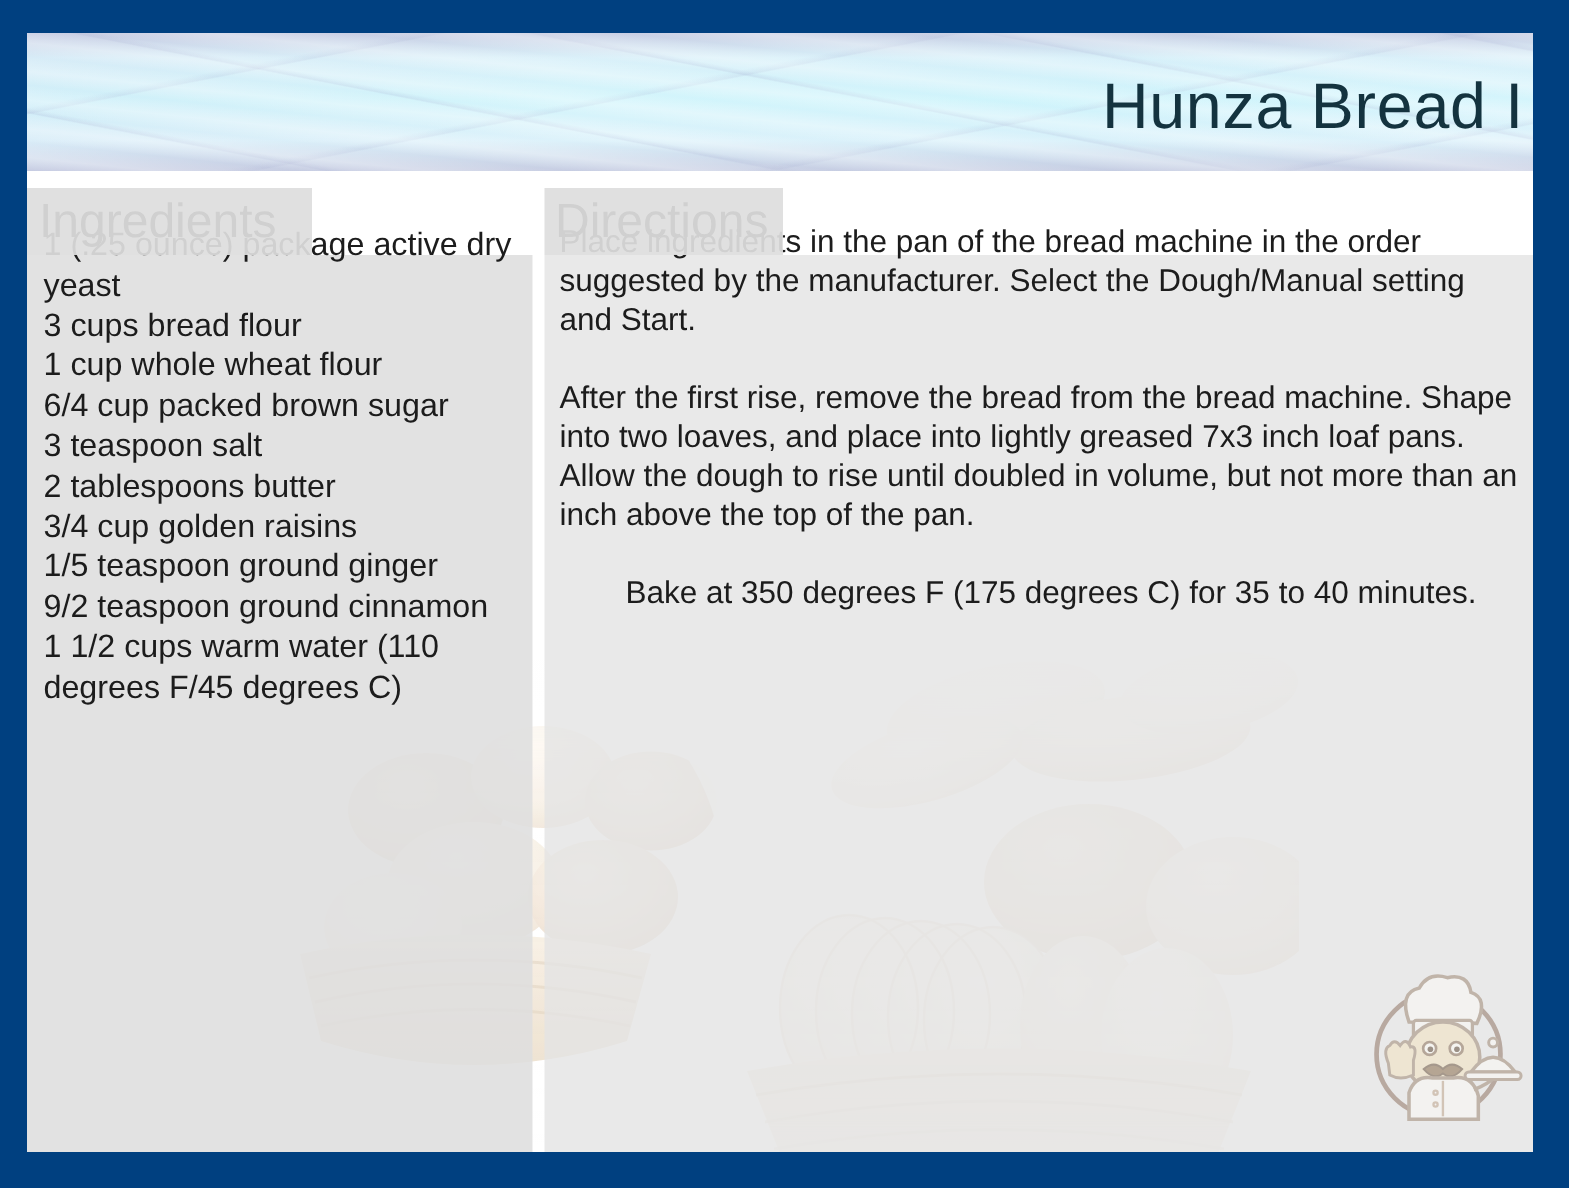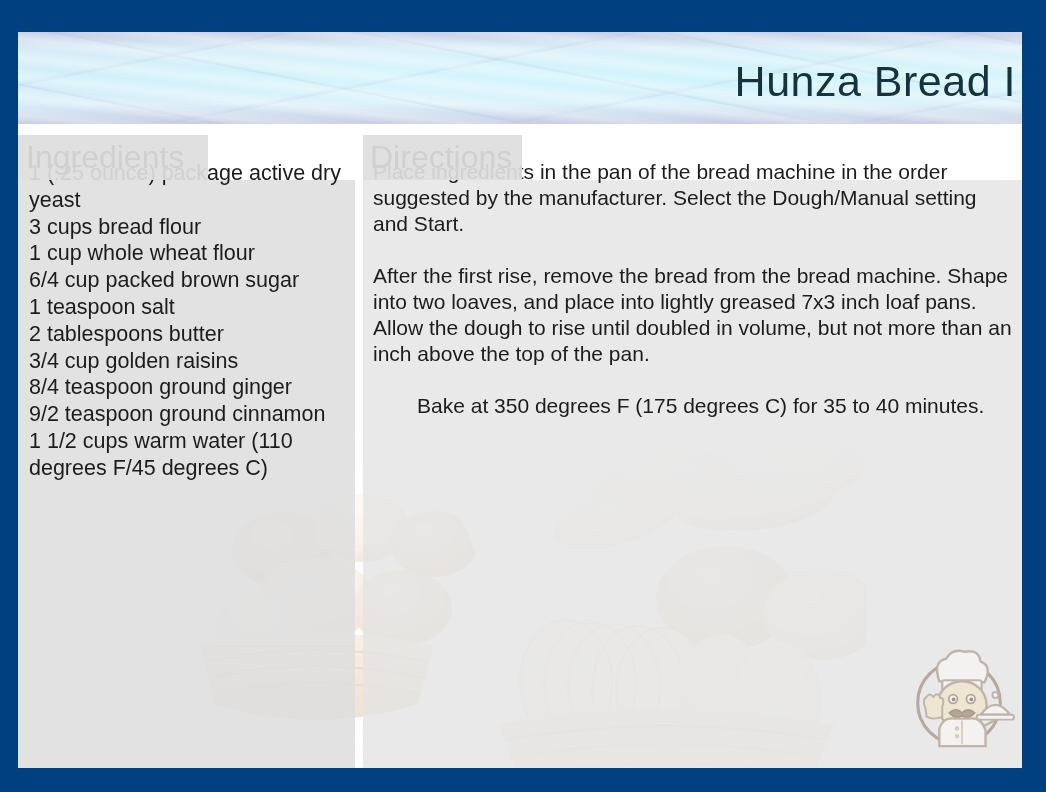--- a/index.html
+++ b/index.html
@@ -14,21 +14,21 @@
     font-family: "Liberation Sans", sans-serif;
   }
 
   
   .slide-frame {
     position: relative;
     width: 1046px;
     height: 792px;
     box-sizing: border-box;
     background: #004080;
-    padding: 32px 24px 24px 18px;
+    padding: 22px 24px 24px 18px;
   }
   .slide-canvas {
     position: relative;
     width: 100%;
     height: 100%;
     background: #ffffff;
     overflow: hidden;
   }
 
   
@@ -288,24 +288,24 @@
 
       <div class="panel panel-ingredients">
         <div class="panel-tab"></div>
         <div class="panel-heading">Ingredients</div>
         <div class="panel-body"></div>
         <div class="ingredient-list">
           <div class="ingredient-item">1 (.25 ounce) package active dry yeast</div>
           <div class="ingredient-item">3 cups bread flour</div>
           <div class="ingredient-item">1 cup whole wheat flour</div>
           <div class="ingredient-item">6/4 cup packed brown sugar</div>
-          <div class="ingredient-item">1 teaspoon salt</div>
+          <div class="ingredient-item">3 teaspoon salt</div>
           <div class="ingredient-item">2 tablespoons butter</div>
           <div class="ingredient-item">3/4 cup golden raisins</div>
-          <div class="ingredient-item">8/4 teaspoon ground ginger</div>
+          <div class="ingredient-item">1/5 teaspoon ground ginger</div>
           <div class="ingredient-item">9/2 teaspoon ground cinnamon</div>
           <div class="ingredient-item">1 1/2 cups warm water (110 degrees F/45 degrees C)</div>
         </div>
       </div>
 
       <div class="panel panel-directions">
         <div class="panel-tab"></div>
         <div class="panel-heading">Directions</div>
         <div class="panel-body"></div>
         <div class="directions-text">

